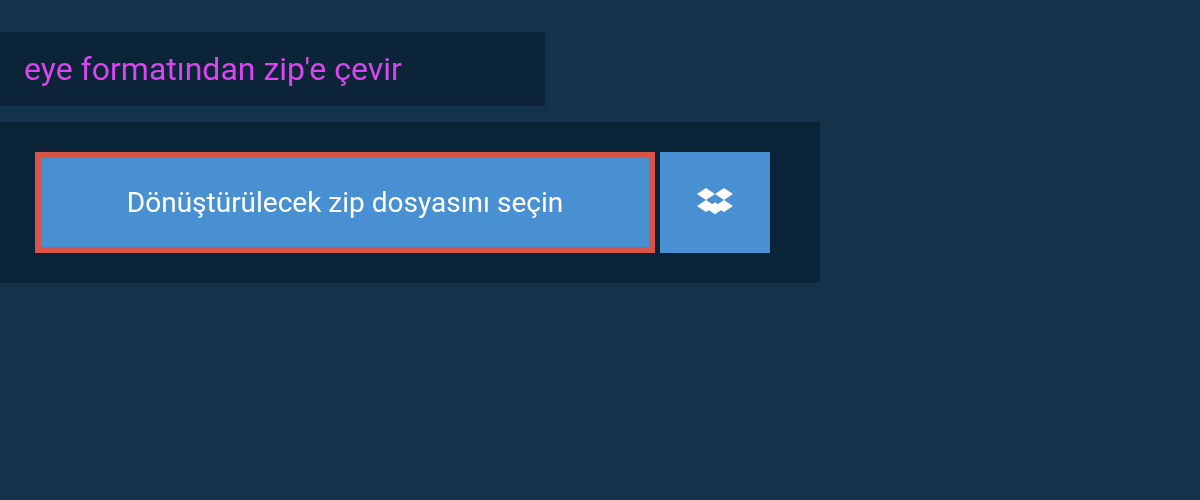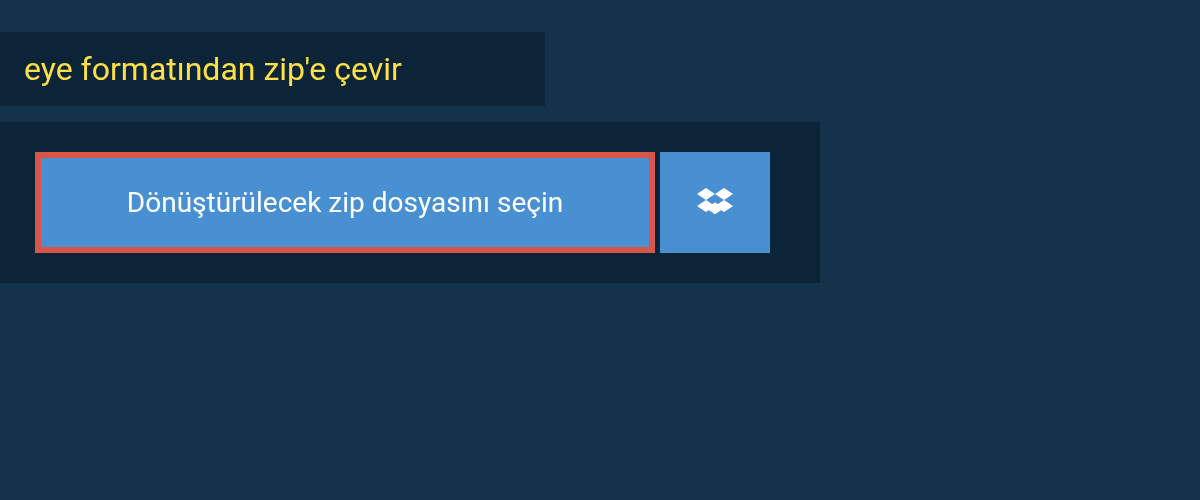--- a/index.html
+++ b/index.html
@@ -14,21 +14,21 @@
       font-family: -apple-system, BlinkMacSystemFont, "Segoe UI", Roboto, Helvetica, Arial, sans-serif;
       overflow: hidden;
     }
     .title-bar {
       background-color: #0b2437;
       padding: 18px 24px;
       width: 545px;
       margin-top: 32px;
     }
     .title-text {
-      color: #fde047;
+      color: #d946ef;
       font-size: 32px;
       font-weight: 400;
     }
     .main-panel {
       background-color: #0b2437;
       margin-top: 16px;
       padding: 30px 35px;
       width: 820px;
     }
     .button-row {

